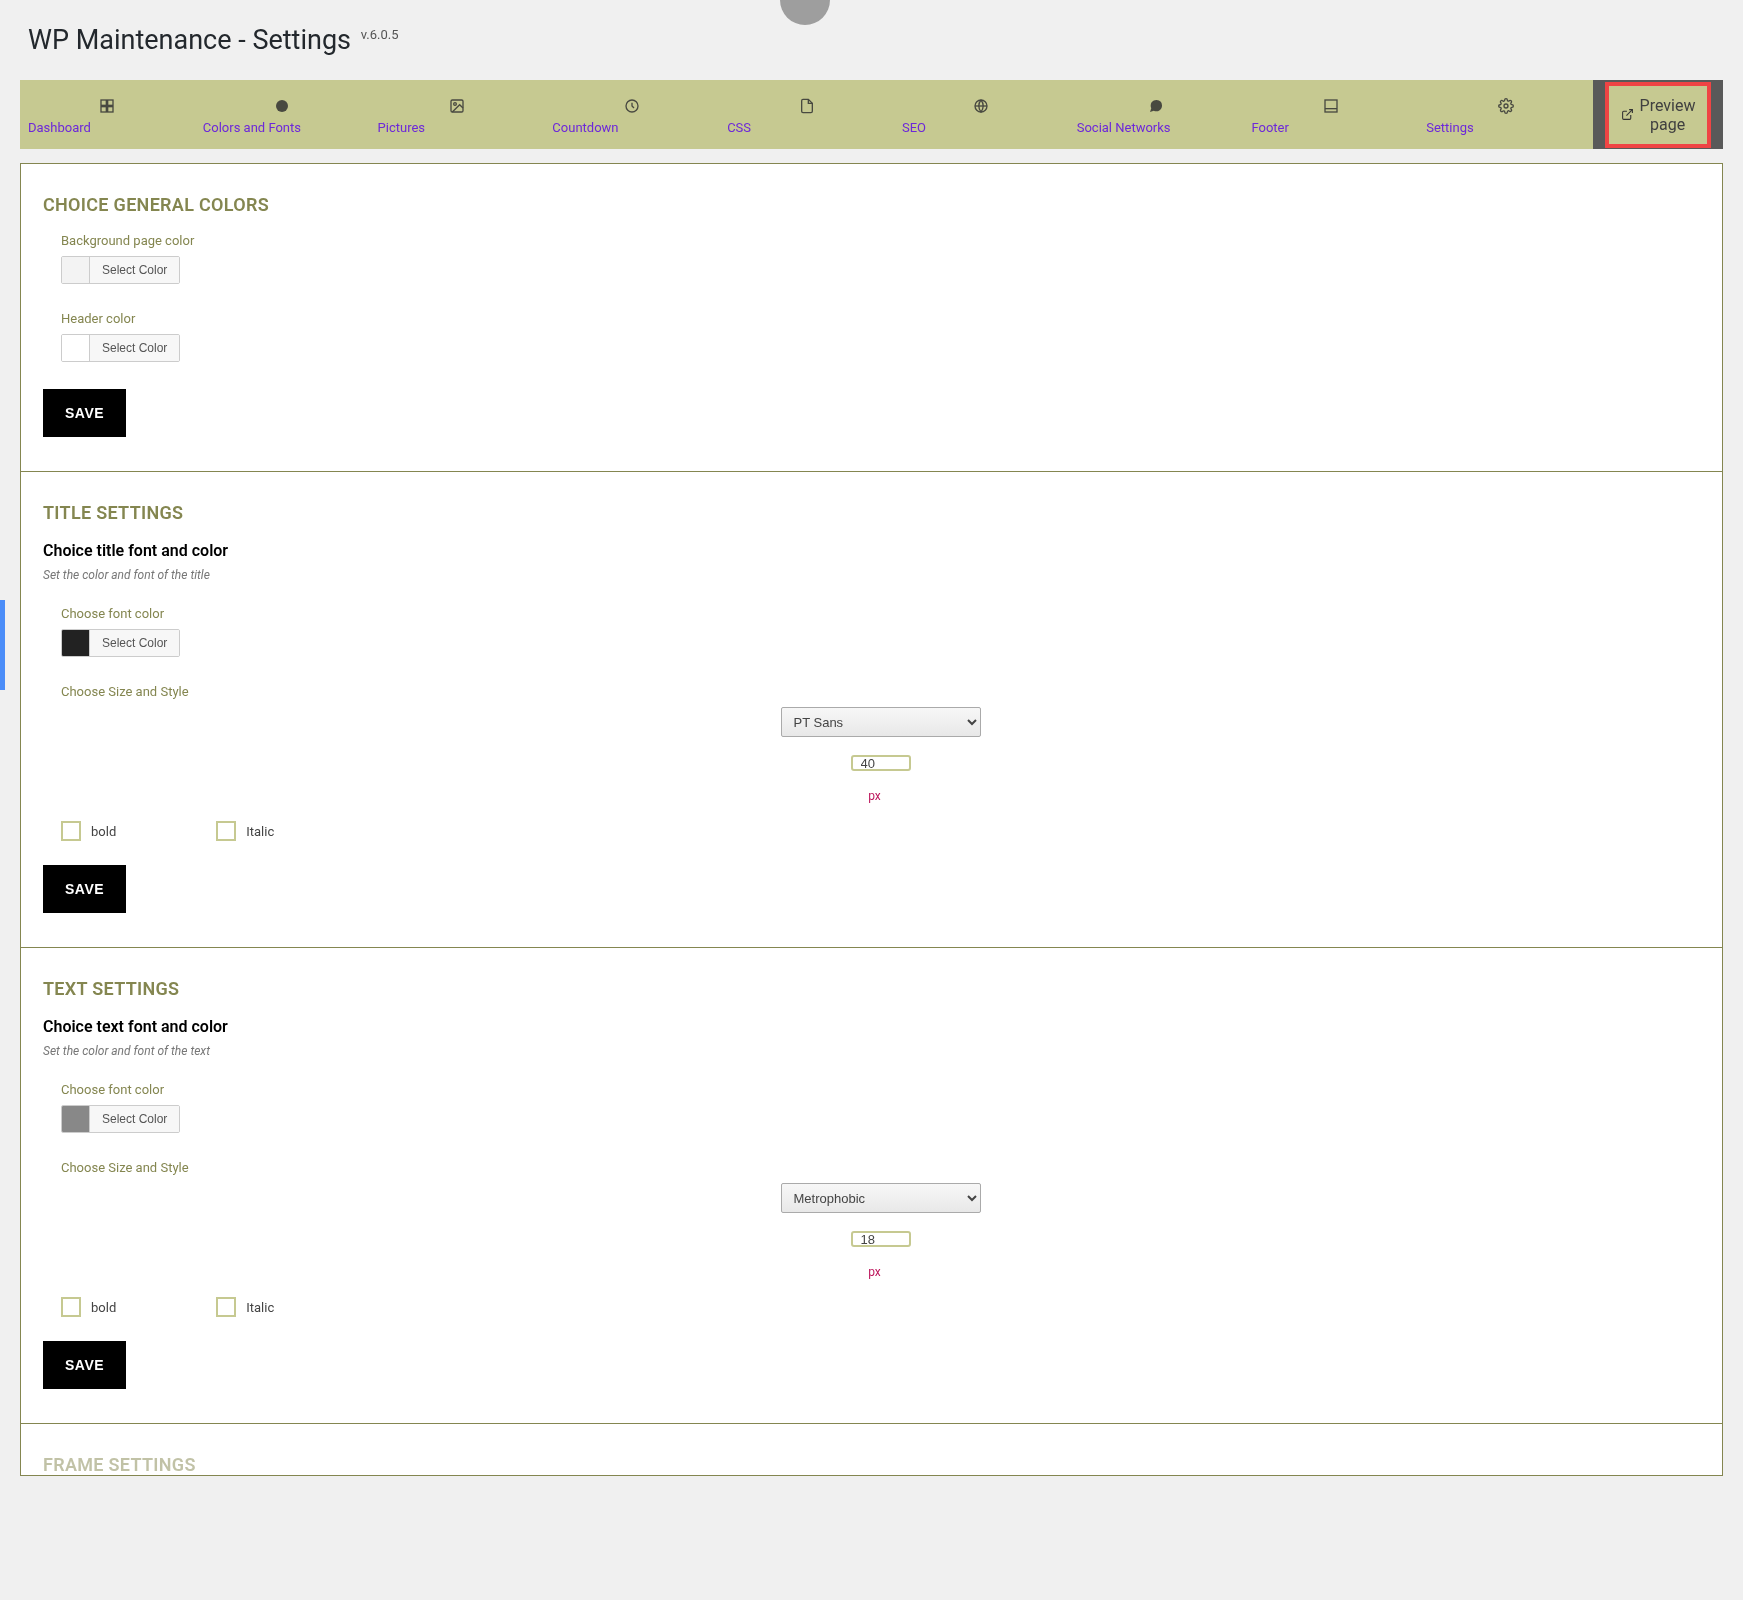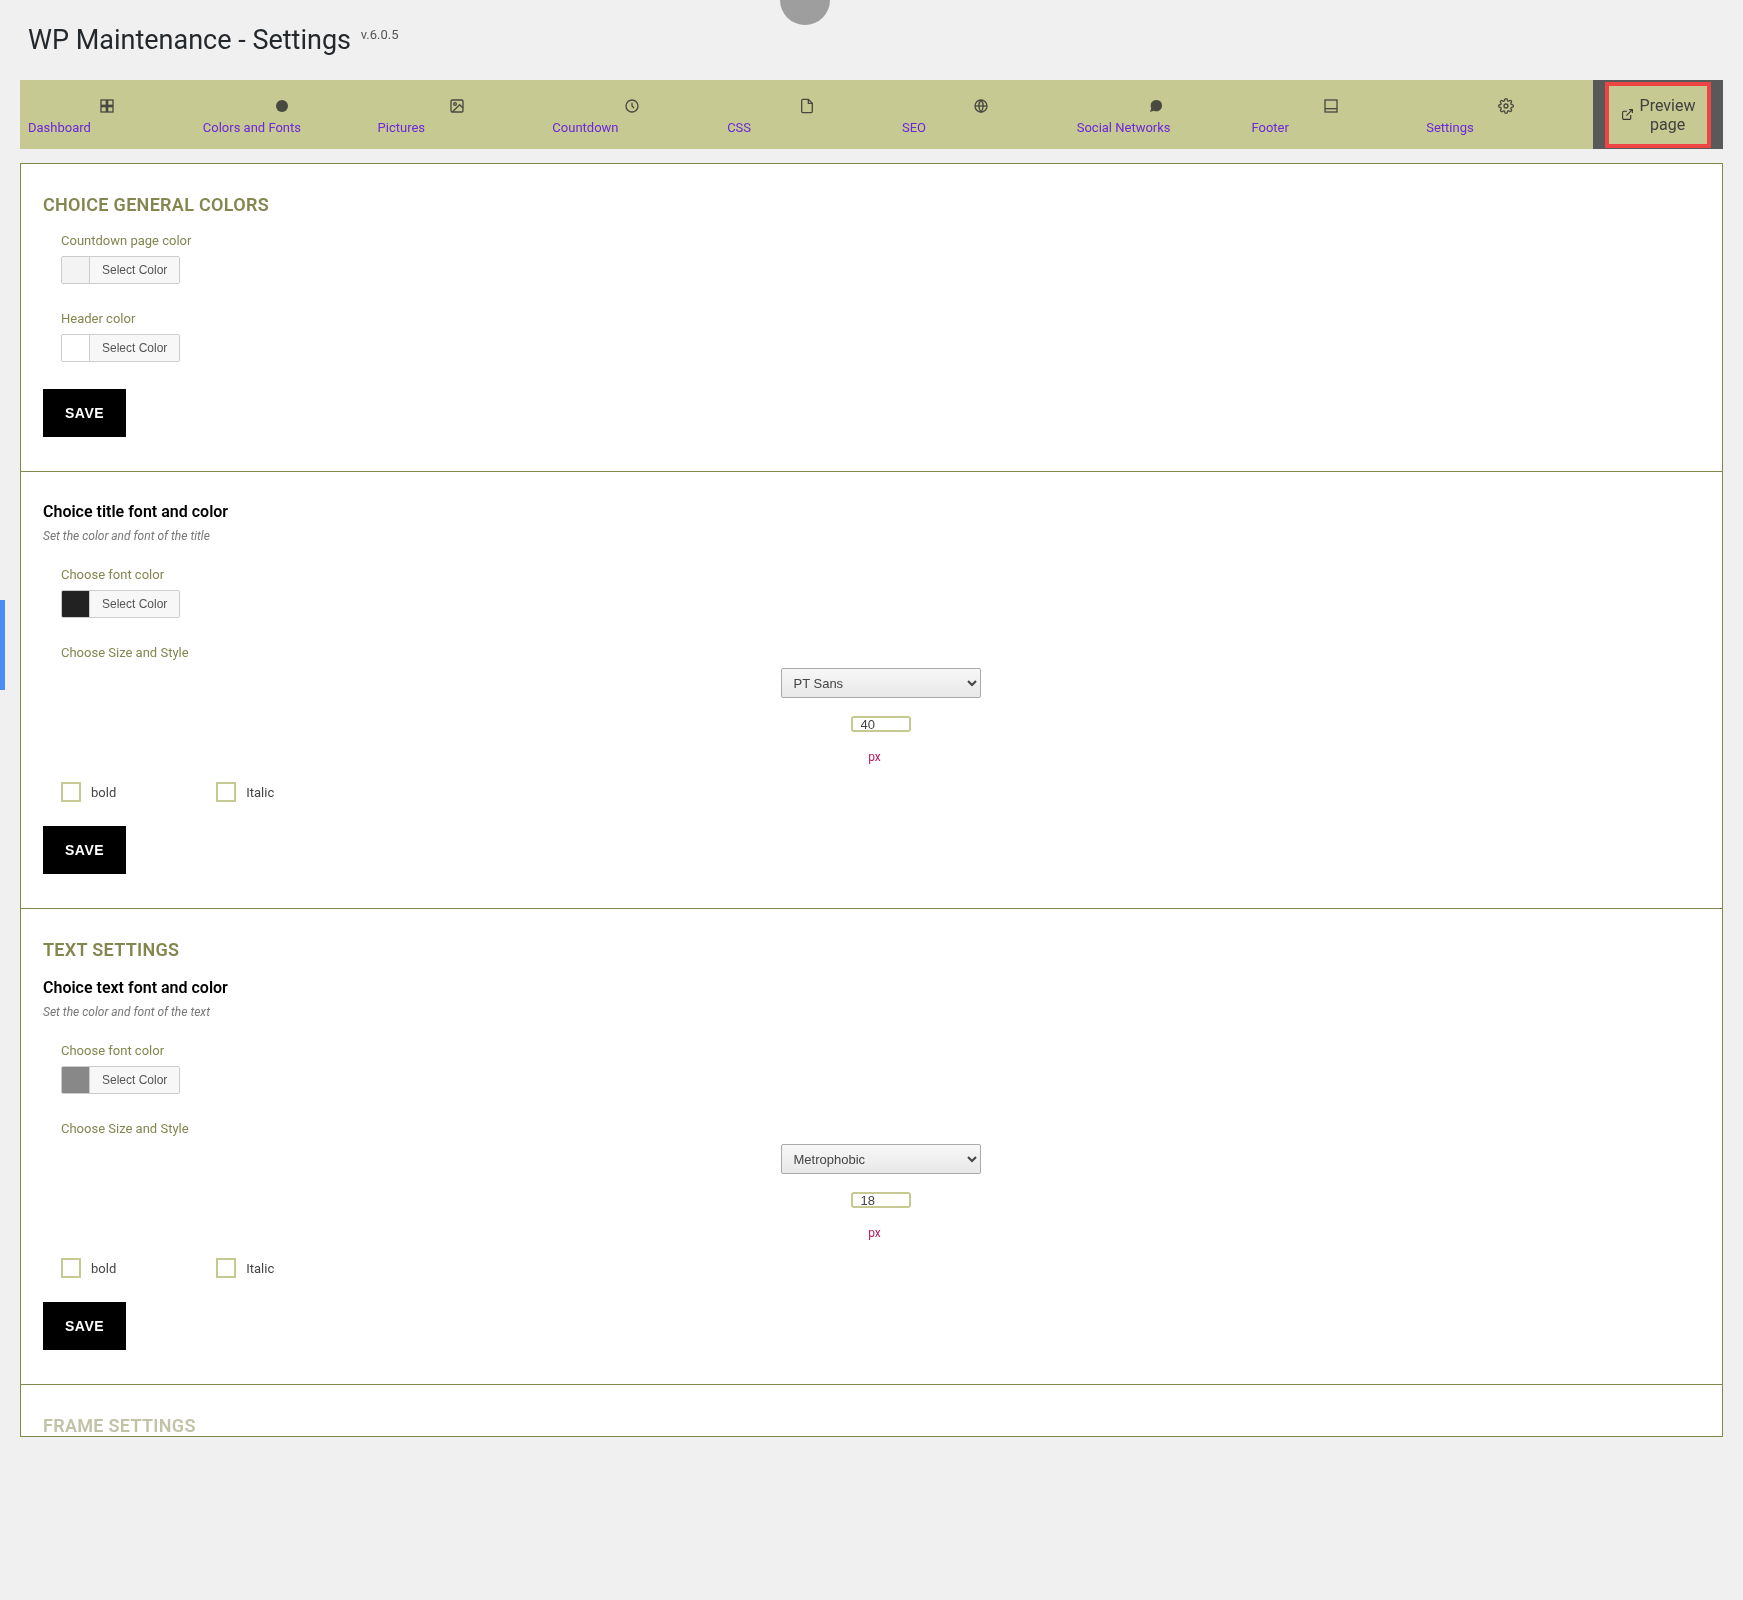--- a/index.html
+++ b/index.html
@@ -292,39 +292,40 @@
     </div>
   </div>
 </div>
 
 <div class="content">
 
   <div class="panel">
     <div class="panel-heading">CHOICE GENERAL COLORS</div>
 
     <div class="field-group">
-      <div class="field-label">Countdown page color</div>
+      <div class="field-label">Background page color</div>
       <div class="colorpicker">
         <span class="swatch bgcol"></span>
         <button>Select Color</button>
       </div>
     </div>
 
     <div class="field-group">
       <div class="field-label">Header color</div>
       <div class="colorpicker">
         <span class="swatch white"></span>
         <button>Select Color</button>
       </div>
     </div>
 
     <button class="save-btn">SAVE</button>
   </div>
 
   <div class="panel">
+    <div class="panel-heading">TITLE SETTINGS</div>
     <div class="sub-strong">Choice title font and color</div>
     <div class="sub-desc">Set the color and font of the title</div>
 
     <div class="field-group">
       <div class="field-label">Choose font color</div>
       <div class="colorpicker">
         <span class="swatch black"></span>
         <button>Select Color</button>
       </div>
     </div>

